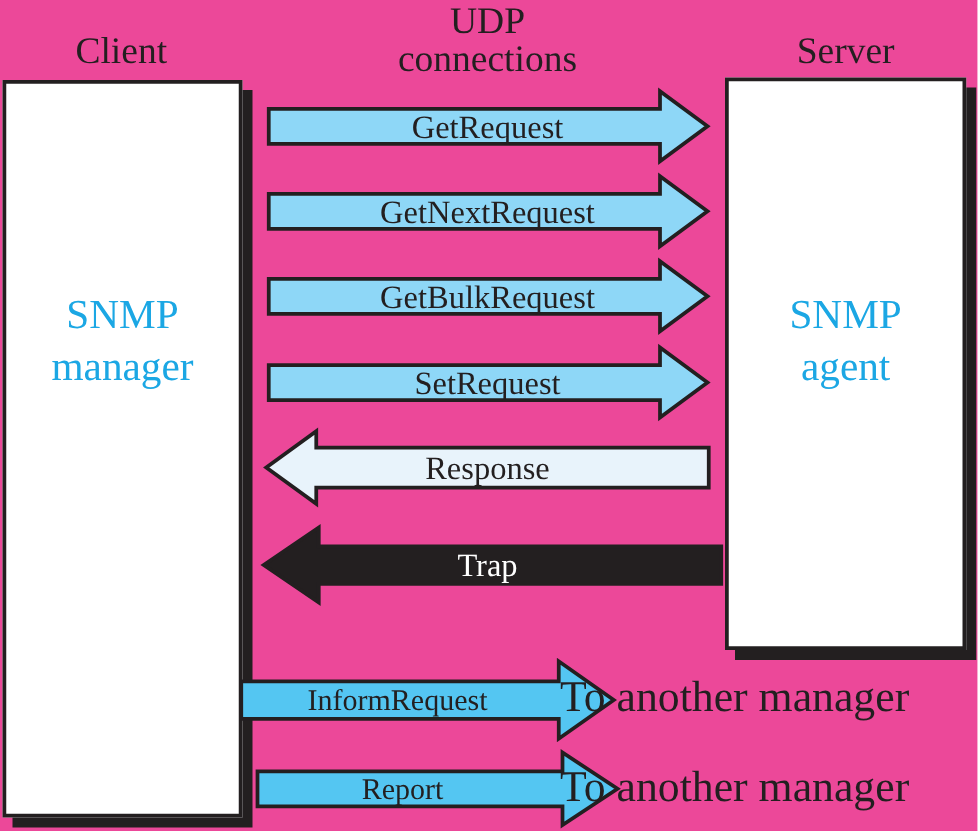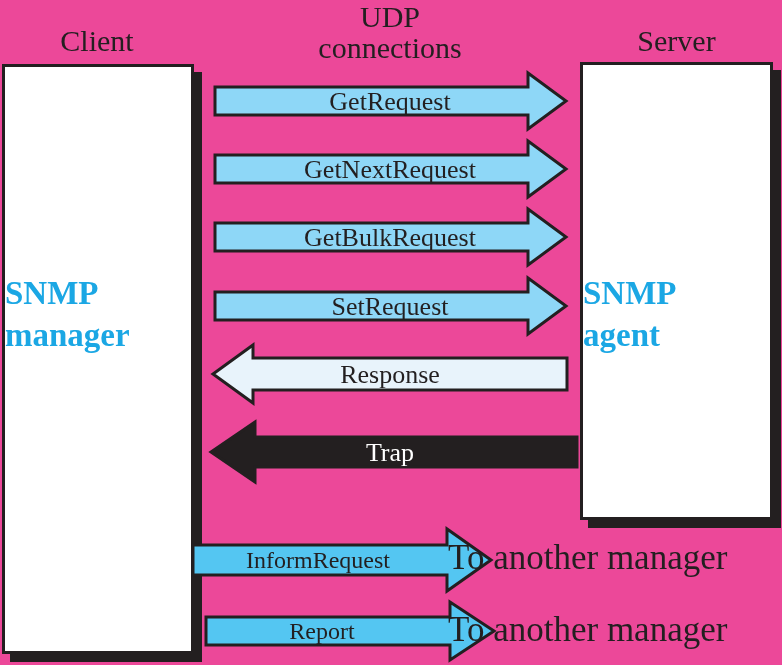--- a/index.html
+++ b/index.html
@@ -27,26 +27,26 @@
     background:#ffffff;
     border:3px solid #231f20;
     box-sizing:border-box;
     box-shadow:8px 8px 0 0 #231f20;
   }
   .client-box{left:2px;top:64px;width:192px;height:590px;}
   .server-box{left:580px;top:62px;width:193px;height:458px;}
   .box-title{
     position:absolute;
     left:0;width:100%;
-    font-weight:bold;
+    text-align:center;
+    font-weight:normal;
     font-size:33px;
     line-height:42px;
     white-space:pre-line;
     color:#1ba7e4;
-    margin-top:41px;
   }
   .client-box .box-title{top:164px;}
   .server-box .box-title{top:166px;}
   #arrow-layer{
     position:absolute;left:0;top:0;
     width:782px;height:665px;
   }
   .side-label{
     position:absolute;
     left:448px;

